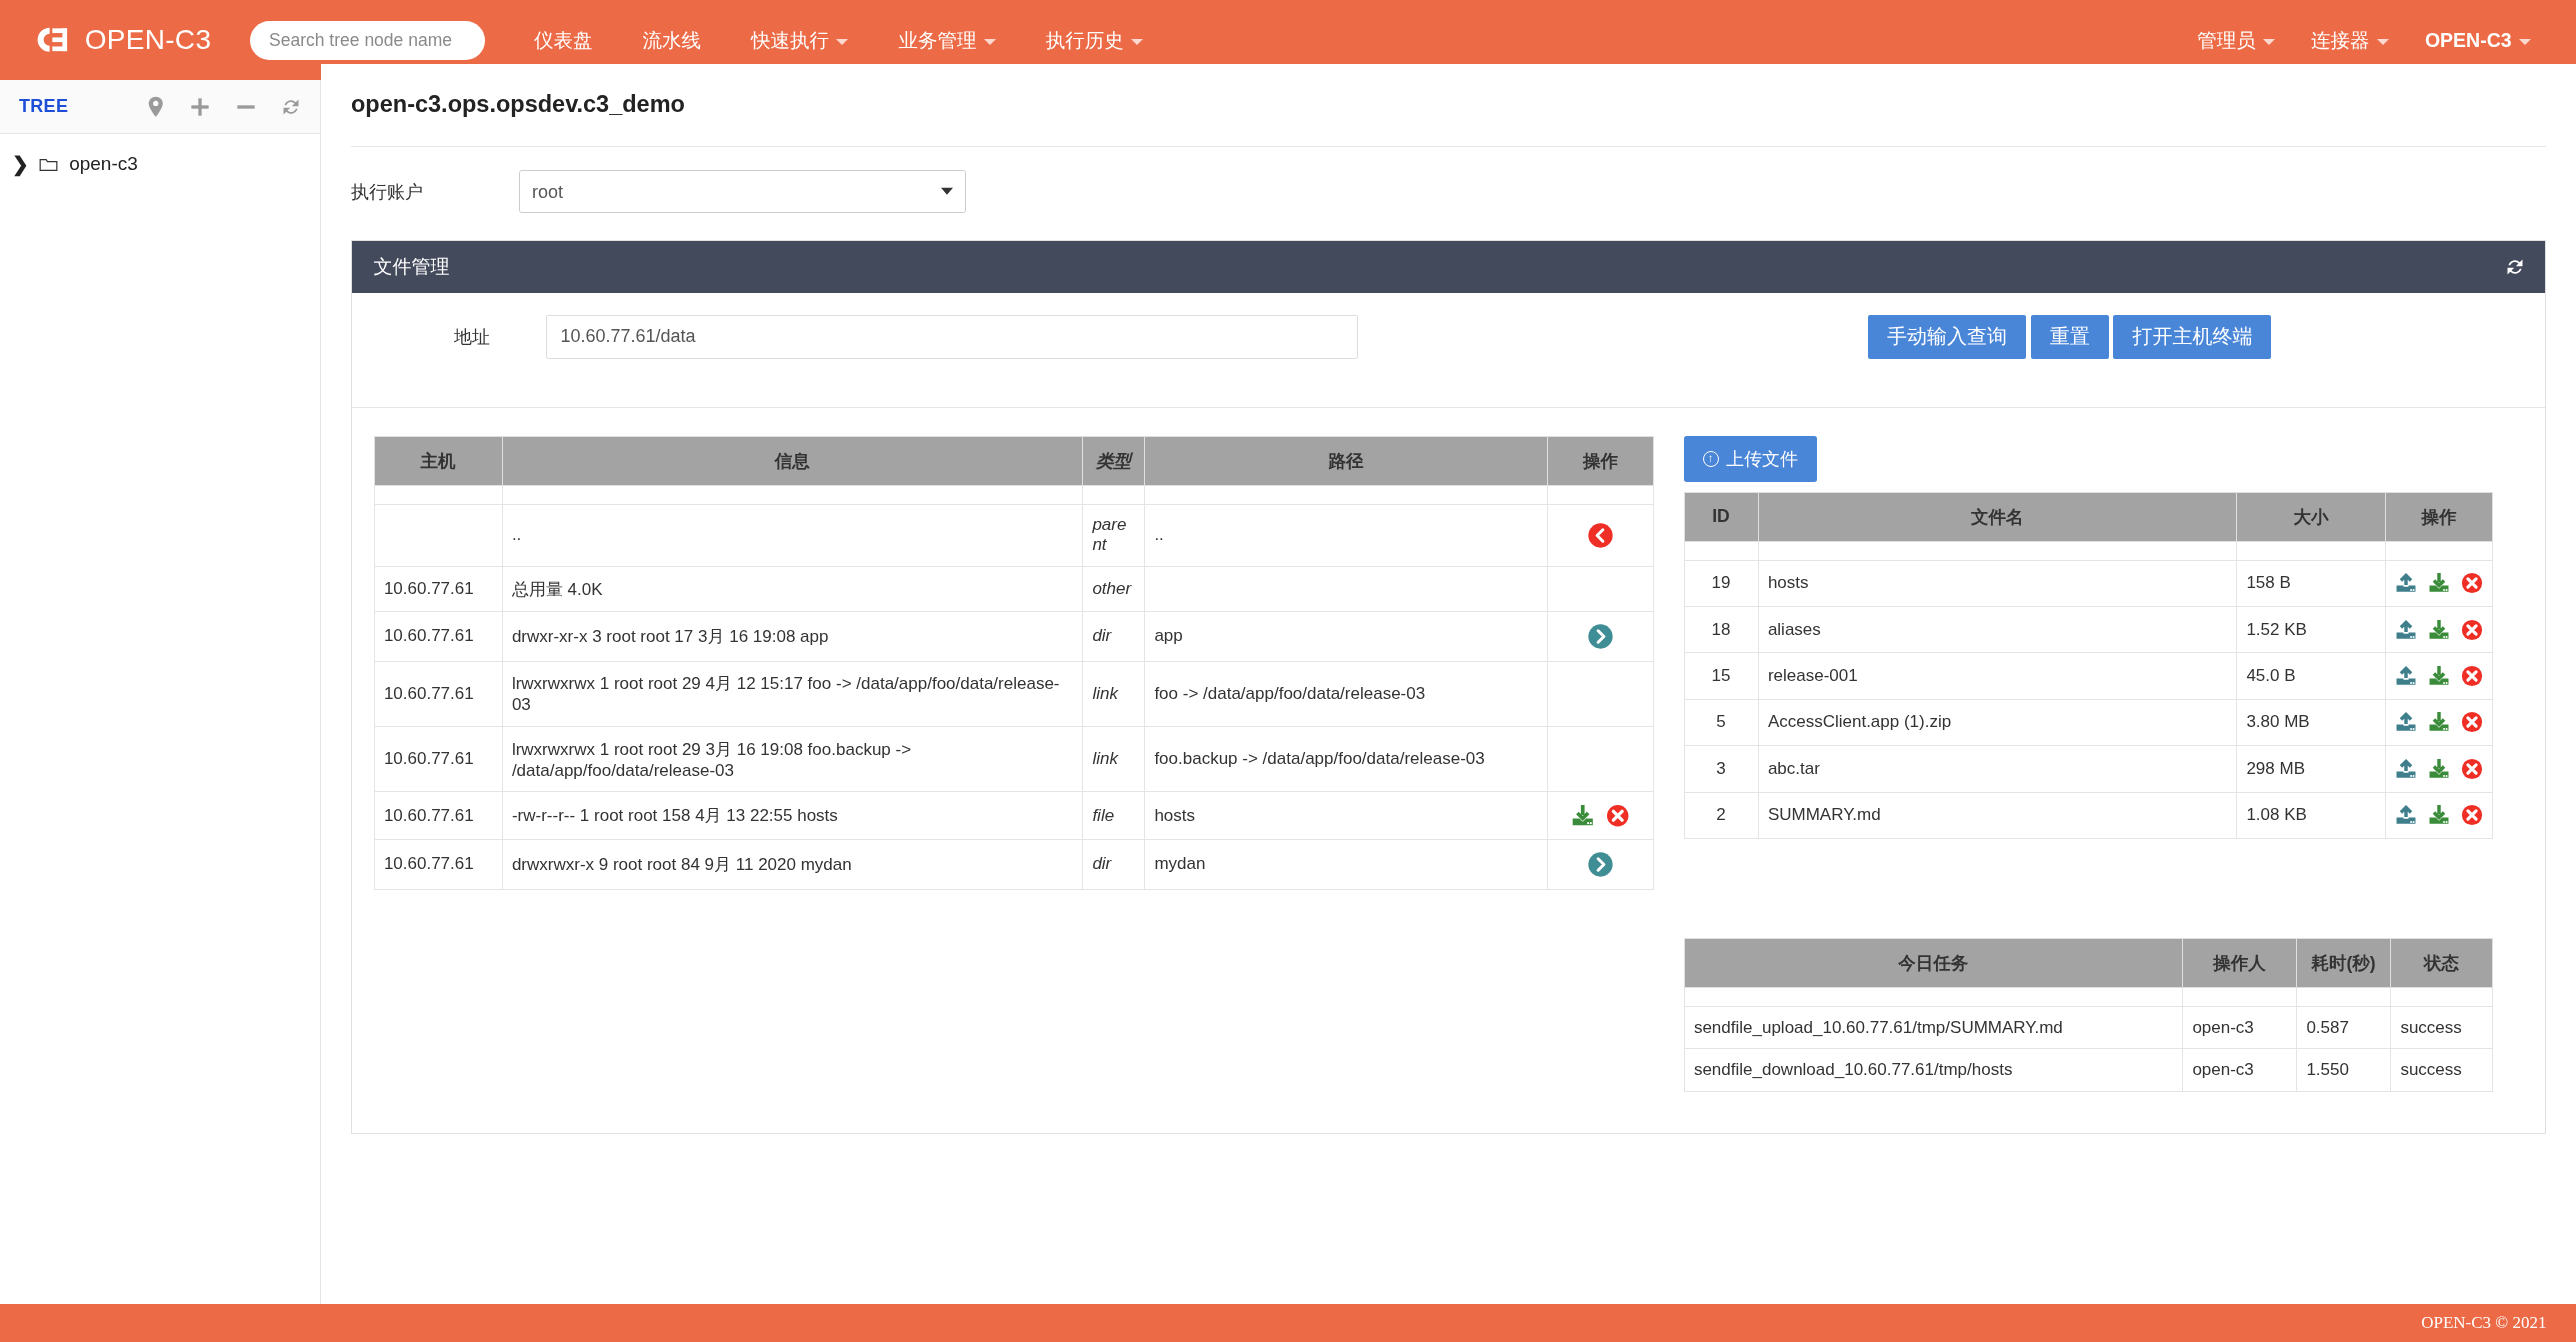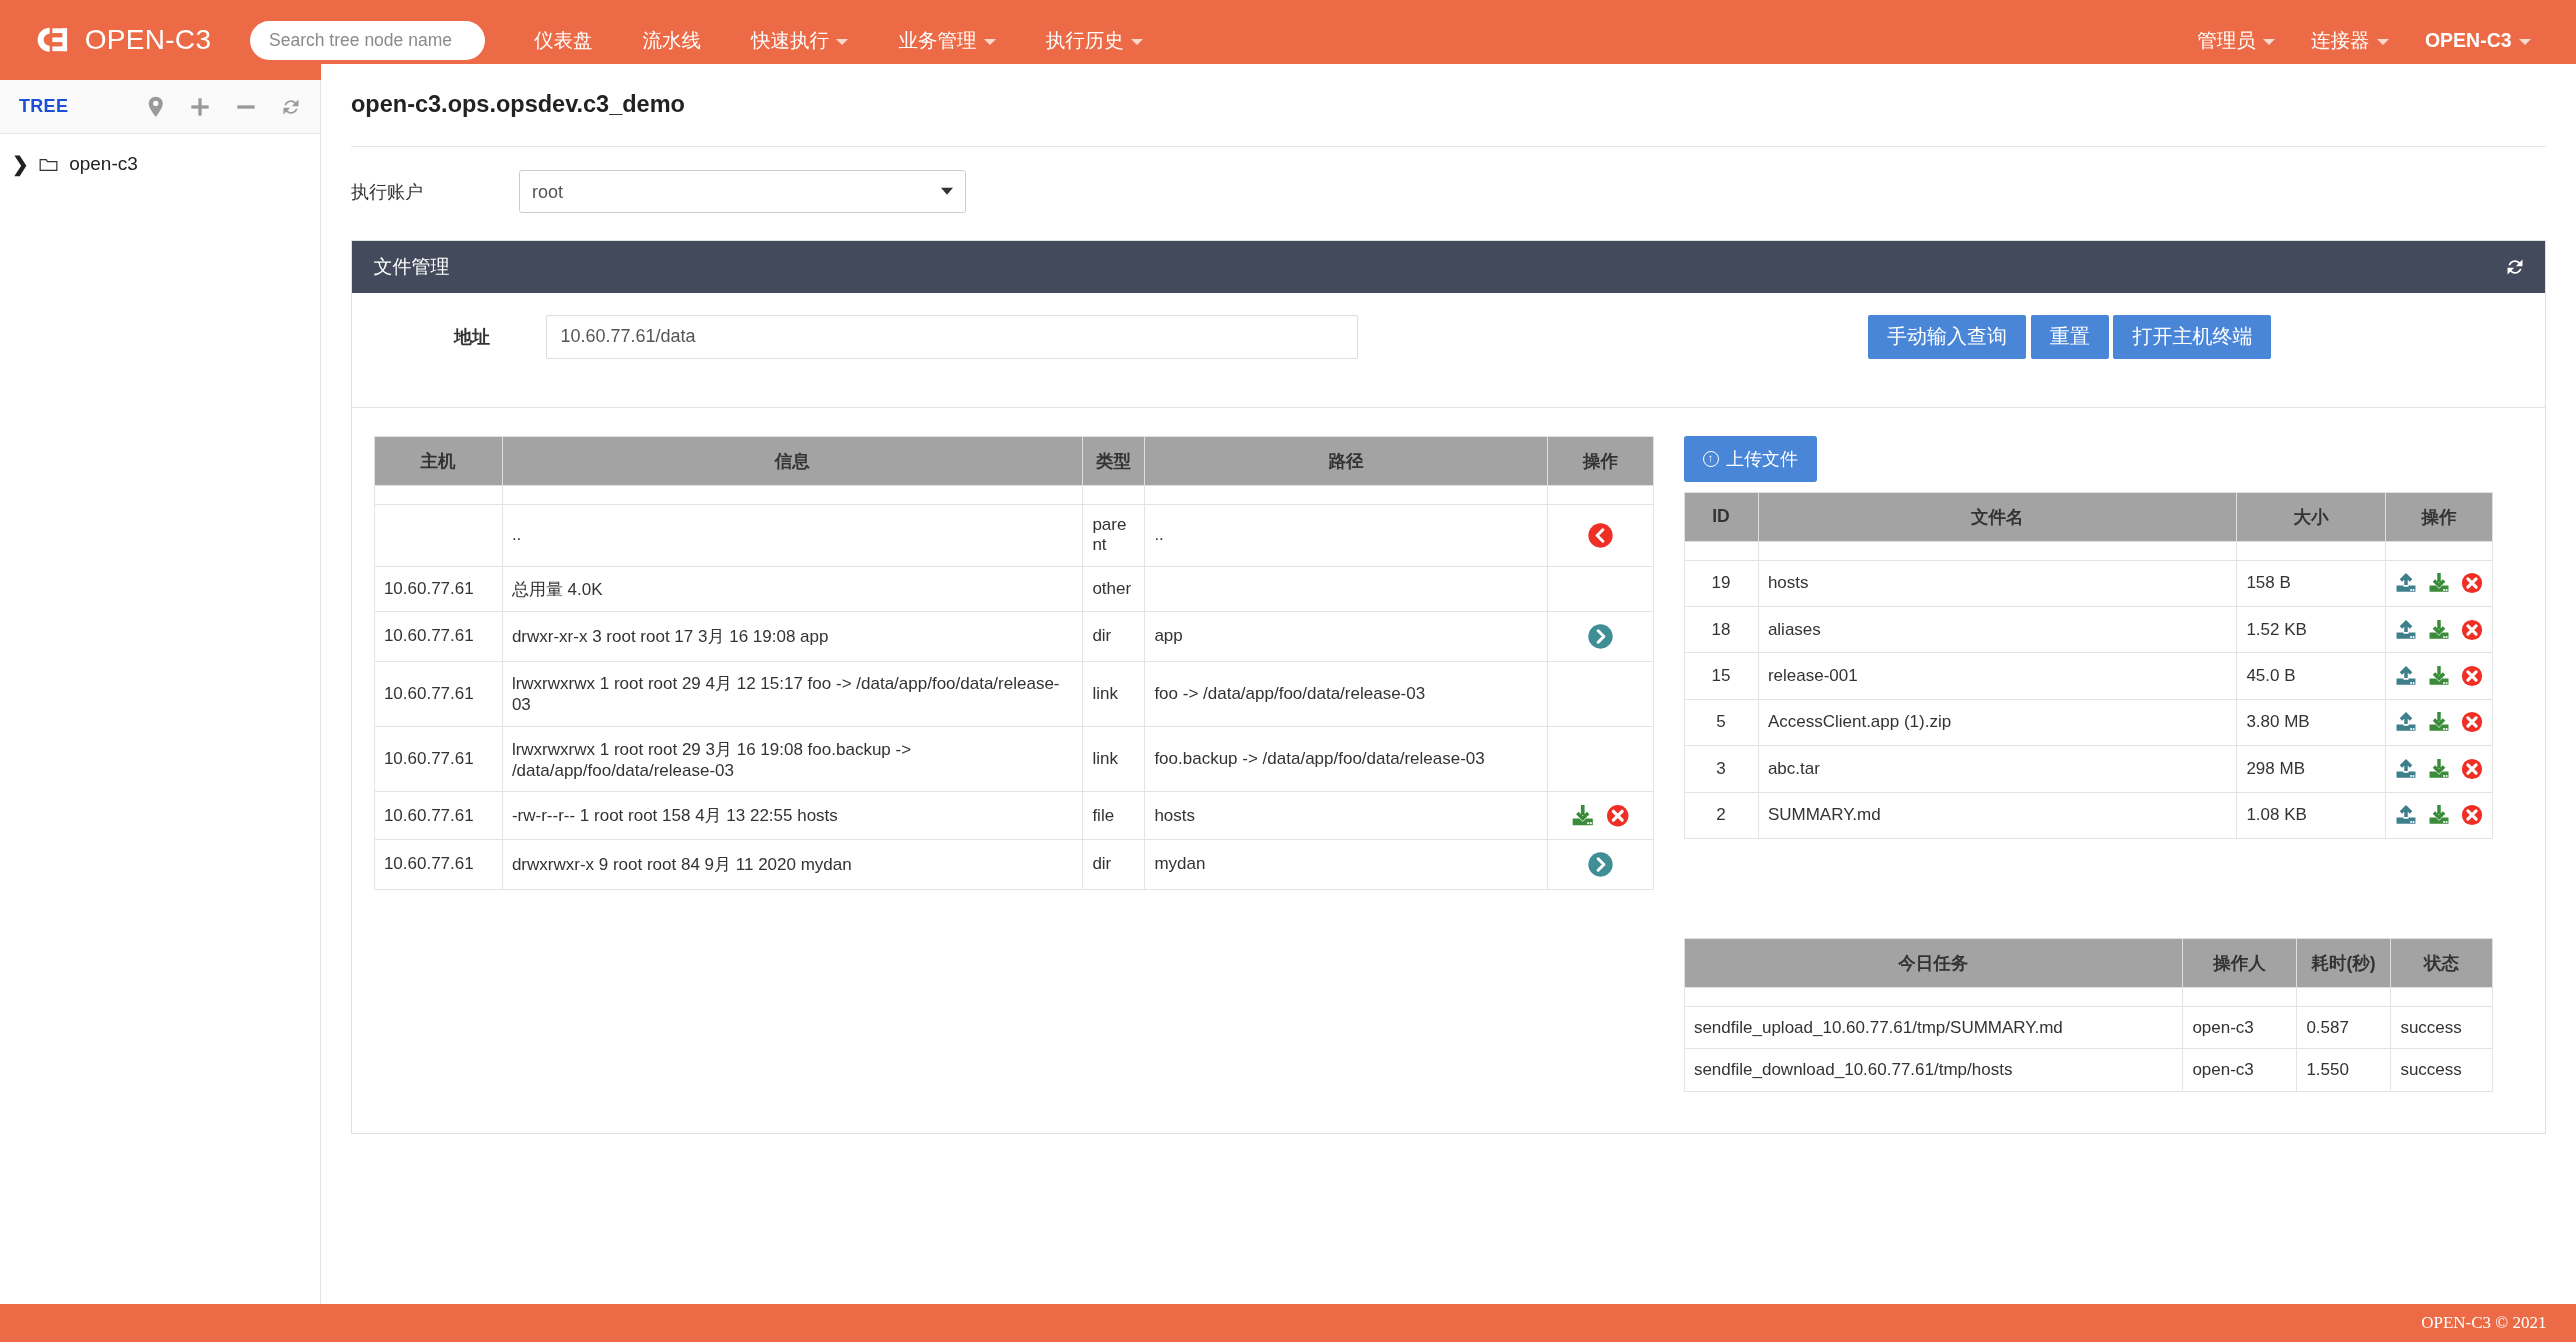--- a/index.html
+++ b/index.html
@@ -141,21 +141,21 @@
     display: flex; align-items: center;
     padding: 0 20px 0 21.5px;
   }
   .panel-title { color: #fff; font-size: 19px; }
   .panel-refresh { margin-left: auto; color: #fff; cursor: pointer; display: flex; }
   .panel-body { padding: 0; }
 
   .addr-row { display: flex; align-items: flex-start; padding: 21.5px 0 0 0; }
   .addr-label {
     width: 138px; font-size: 18px; color: #333;
-    text-align: right; padding-top: 10.7px; font-weight: bold;
+    text-align: right; padding-top: 10.7px;
   }
   .addr-input {
     margin-left: 56px;
     width: 812px; height: 44px;
     border: 0.7px solid #ddd; border-radius: 2px;
     font-size: 18px; color: #555;
     padding: 0 13.4px; outline: none;
     font-family: "Liberation Sans", sans-serif;
   }
   .addr-buttons { display: flex; gap: 4.7px; margin-left: 510px; }
@@ -190,21 +190,21 @@
   table.grid td {
     border: 0.7px solid #e4e4e4;
     font-size: 17px; color: #333;
     padding: 10.7px 9.4px; vertical-align: middle;
     word-break: break-word;
   }
   tr.spacer-row td { height: 19px; padding: 0; border-top: 0.7px solid #e4e4e4; }
 
   .c-host { width: 128px; text-align: left; }
   .c-info { text-align: left; }
-  .c-type { width: 62px; text-align: left; }
+  .c-type { width: 62px; text-align: left; font-style: italic; }
   .c-path { width: 403px; text-align: left; }
   .c-act  { width: 106px; text-align: center; }
 
   .act-cell { display: flex; align-items: center; justify-content: center; gap: 9.4px; }
   .icon-btn { cursor: pointer; display: inline-flex; line-height: 0; }
 
   .upload-btn {
     background: #4a86d8; color: #fff; border: none;
     font-size: 18px; border-radius: 2.7px;
     padding: 11.4px 19px; cursor: pointer;

